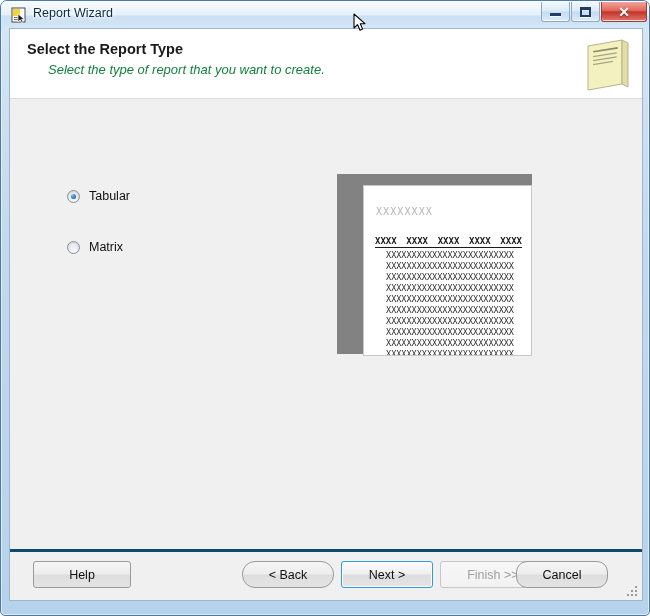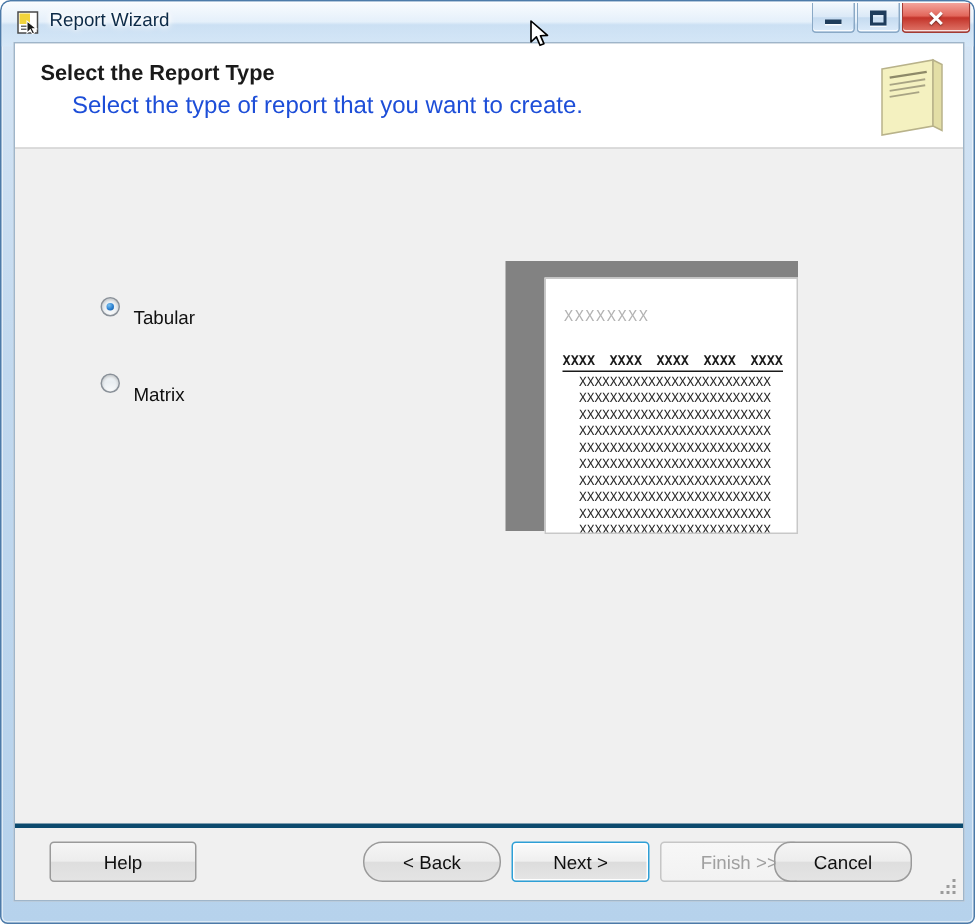--- a/index.html
+++ b/index.html
@@ -133,23 +133,24 @@
     position: absolute;
     left: 17px; top: 12px;
     font-size: 14.5px;
     font-weight: bold;
     color: #1a1a1a;
     white-space: nowrap;
   }
   .hdr-sub {
     position: absolute;
     left: 38px; top: 33px;
-    font-size: 16px;
-    color: #1d4ed8;
-    white-space: nowrap;
+    font-size: 13px;
+    color: #15803d;
+    white-space: nowrap;
+    font-style: italic;
   }
   .hdr-icon {
     position: absolute;
     right: 8px; top: 7px;
     width: 56px; height: 58px;
   }
 
   
   .wizard-body {
     position: absolute;
@@ -183,21 +184,20 @@
     left: 3px; top: 3px;
     width: 5px; height: 5px;
     border-radius: 50%;
     background: radial-gradient(circle at 35% 30%, #7ac1f0 0%, #2a7fd0 55%, #0c4f92 100%);
   }
   .radio-label {
     margin-left: 9px;
     font-size: 12.5px;
     color: #101010;
     white-space: nowrap;
-    margin-top: 16px;
   }
 
   
   .preview {
     position: absolute;
     left: 327px; top: 74px;
     width: 195px; height: 182px;
   }
   .preview-shadow {
     position: absolute;

